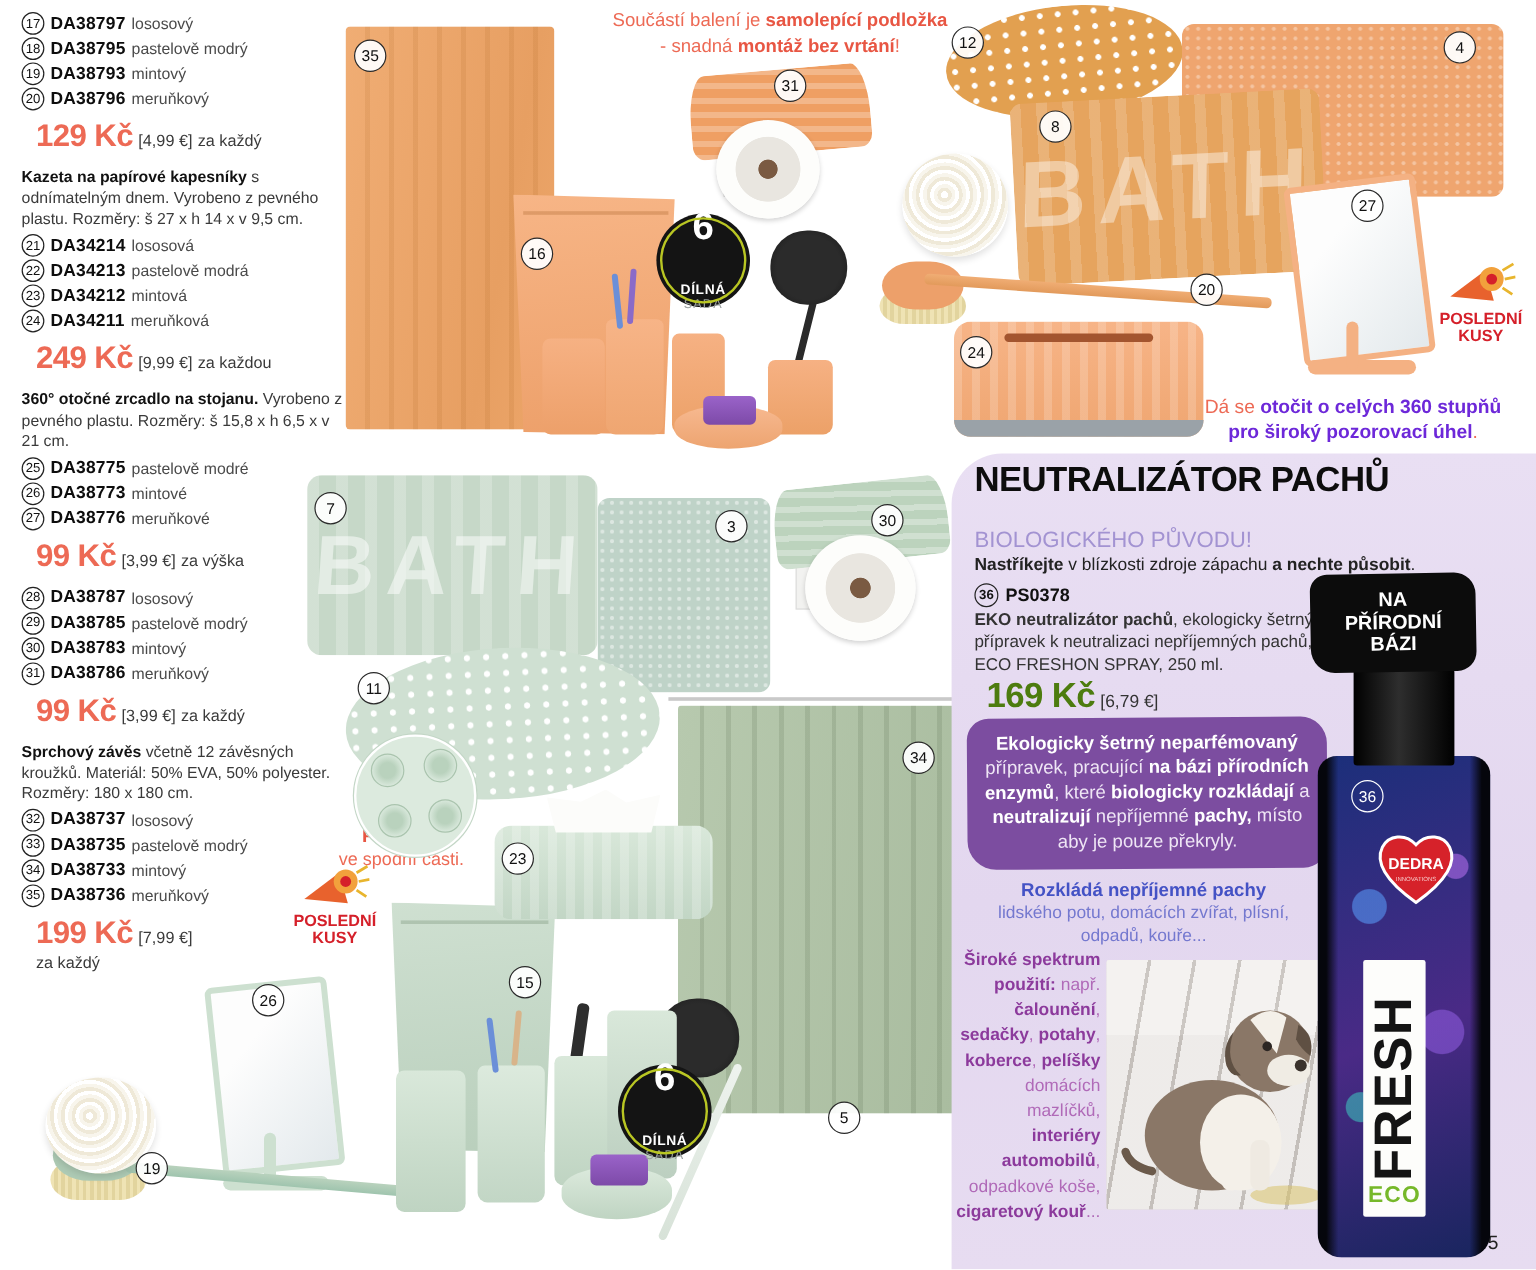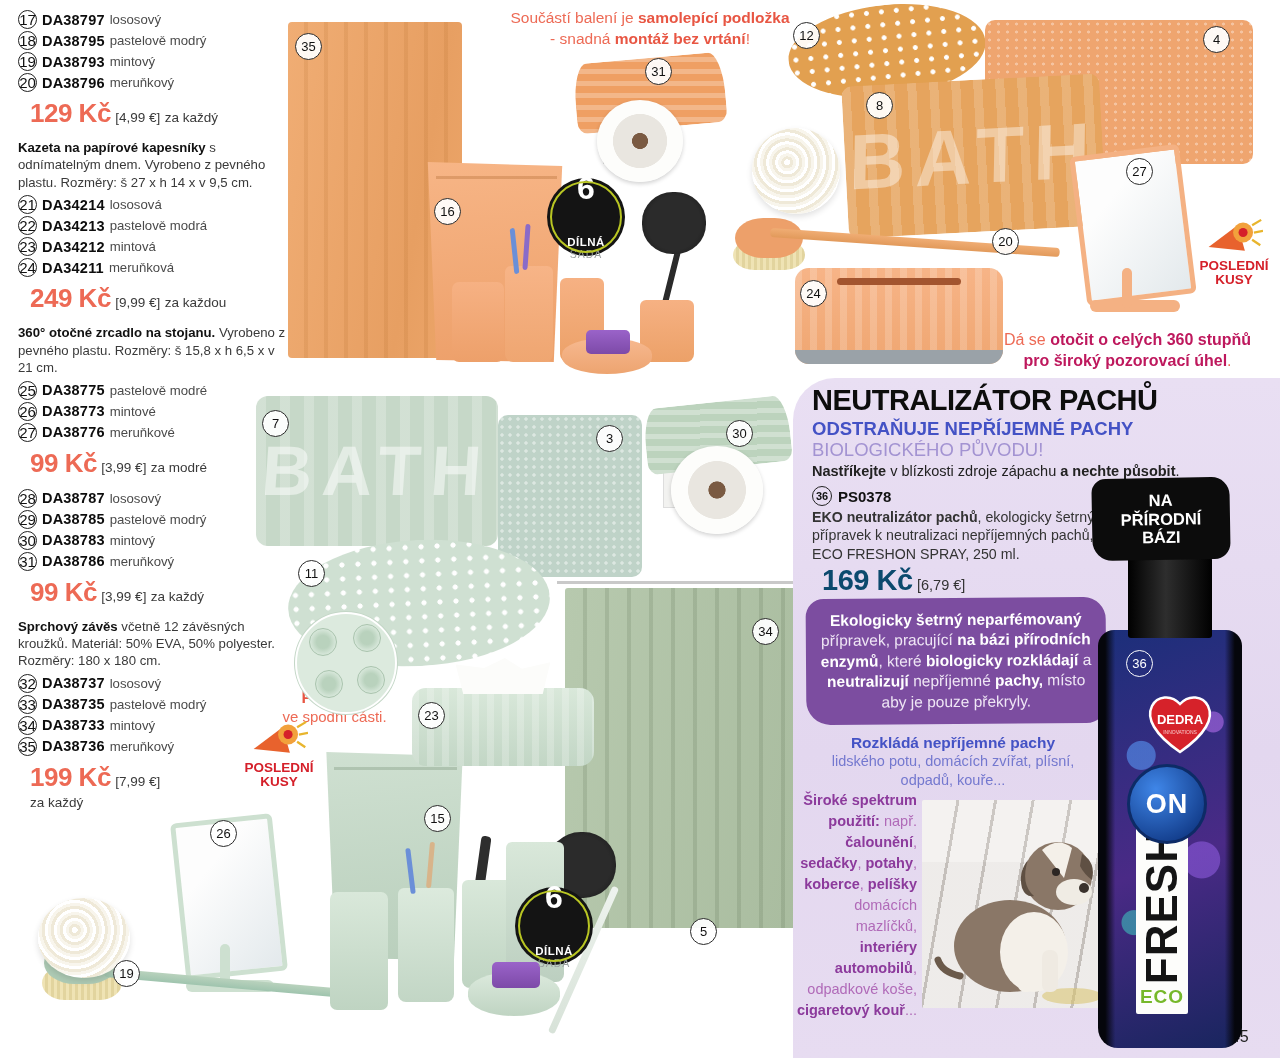--- a/index.html
+++ b/index.html
@@ -6,40 +6,40 @@
   .page{position:relative;width:1280px;height:1058px;background:#fff;overflow:hidden;
         font-family:"Liberation Sans",sans-serif;color:#222;}
   .abs{position:absolute;}
 
   
   .leftcol{left:18px;top:8px;width:272px;}
   .desc{font-size:13.2px;line-height:1.32;color:#3a3a3a;margin:0 0 4px 0;}
   .desc b{color:#111;}
   .item-row{display:flex;align-items:center;gap:5px;margin:2px 0;}
   .inum{flex:0 0 auto;width:17px;height:17px;border:1.4px solid #222;border-radius:50%;
-        display:inline-flex;align-items:center;justify-content:center;font-size:15px;color:#111;}
+        display:inline-flex;align-items:center;justify-content:center;font-size:11px;color:#111;}
   .icode{font-weight:bold;font-size:14.5px;color:#0d0d0d;letter-spacing:.2px;}
   .icolor{font-size:13.2px;color:#4a4a4a;}
   .price{margin:6px 0 10px 12px;}
   .pv{font-size:26px;font-weight:bold;color:#ed6a55;letter-spacing:-.5px;}
   .pe{font-size:13.5px;color:#3a3a3a;}
   .ps{font-size:13.5px;color:#3a3a3a;}
   .price.stack .ps{display:block;margin-top:2px;}
 
   
   .badge{position:absolute;width:25px;height:25px;border:1.5px solid #2a2a2a;border-radius:50%;
          background:rgba(255,255,255,.93);display:flex;align-items:center;justify-content:center;
          font-size:13px;color:#111;z-index:30;}
   .badge.onblack{border-color:#fff;color:#fff;background:transparent;}
 
   
   .note-top{left:500px;top:8px;width:300px;text-align:center;font-size:15.5px;line-height:1.35;color:#ed6a55;}
   .note-top b{color:#e85643;}
   .note-mirror{left:980px;top:330px;width:295px;text-align:center;font-size:16px;line-height:1.3;color:#ed6a55;}
-  .note-mirror b{color:#be185d;}
+  .note-mirror b{color:#6d28d9;}
   .note-suction{left:272px;top:688px;width:125px;text-align:center;font-size:15px;line-height:1.25;color:#ed6a55;}
   .note-suction b{font-size:16px;color:#e85643;}
 
   .posledni{position:absolute;width:92px;text-align:center;color:#d5202a;font-weight:bold;
             font-size:13.5px;line-height:1.05;z-index:25;}
   .posledni svg{display:block;margin:0 auto 1px auto;}
 
   .sada{position:absolute;width:78px;height:78px;border-radius:50%;background:#141414;z-index:26;
         display:flex;flex-direction:column;align-items:center;justify-content:center;color:#fff;}
   .sada::before{content:"";position:absolute;inset:3px;border:2px solid #b9c623;border-radius:50%;}
@@ -133,21 +133,21 @@
   .panel{left:793px;top:378px;width:487px;height:680px;border-top-left-radius:42px;
      background:linear-gradient(180deg,#e9dff3 0%,#e3d7ef 55%,#e7dcf1 100%);}
   .p-title{left:812px;top:384px;width:460px;font-size:29px;font-weight:800;color:#0d0d0d;letter-spacing:-.5px;}
   .p-sub1{left:812px;top:418px;font-size:18.5px;font-weight:bold;color:#4452c5;}
   .p-sub2{left:812px;top:439px;font-size:18.5px;color:#a393d2;}
   .p-use{left:812px;top:463px;width:400px;font-size:14.5px;color:#222;}
   .p-item{left:812px;top:486px;display:flex;align-items:center;gap:6px;font-size:15px;font-weight:bold;color:#111;}
   .p-item .inum{width:18px;height:18px;font-size:11px;}
   .p-desc{left:812px;top:508px;width:292px;font-size:14.2px;line-height:1.3;color:#333;}
   .p-price{left:810px;top:558px;}
-  .p-price .pv{color:#0c4a6e;font-size:29px;}
+  .p-price .pv{color:#4d7c0f;font-size:29px;}
   .p-price .pe{font-size:14.5px;color:#333;}
   .pbox{left:806px;top:598px;width:300px;height:126px;background:#7c4da0;border-radius:18px 22px 20px 24px;
      transform:rotate(-.4deg);display:flex;align-items:center;justify-content:center;padding:6px 14px;box-sizing:border-box;}
   .pbox p{margin:0;text-align:center;color:#efe6f5;font-size:15.5px;line-height:1.32;}
   .pbox b{color:#fff;}
   .p-dec{left:812px;top:734px;width:282px;text-align:center;}
   .p-dec .t{font-size:15.5px;font-weight:bold;color:#4452c5;}
   .p-dec .l{font-size:14.5px;color:#7478cf;line-height:1.3;}
   .p-spec{left:795px;top:790px;width:122px;text-align:right;font-size:14.5px;line-height:1.45;color:#b06ab8;}
   .p-spec b{color:#8c3a9c;}
@@ -249,21 +249,21 @@
       <div class="item-row">
           <span class="inum">26</span>
           <span class="icode">DA38773</span>
           <span class="icolor">mintové</span>
         </div>
       <div class="item-row">
           <span class="inum">27</span>
           <span class="icode">DA38776</span>
           <span class="icolor">meruňkové</span>
         </div>
-      <div class="price"><span class="pv">99 Kč</span> <span class="pe">[3,99 €]</span> <span class="ps">za modré</span></div>
+      <div class="price"><span class="pv">99 Kč</span> <span class="pe">[3,99 €]</span> <span class="ps">za výška</span></div>
     </div>
 
     <div>
       <div class="item-row">
           <span class="inum">28</span>
           <span class="icode">DA38787</span>
           <span class="icolor">lososový</span>
         </div>
       <div class="item-row">
           <span class="inum">29</span>
@@ -457,21 +457,20 @@
   <div class="badge" style="left:418px;top:702px;">23</div>
   <div class="badge" style="left:424px;top:805px;">15</div>
   <div class="badge" style="left:752px;top:618px;">34</div>
   <div class="badge" style="left:690px;top:918px;">5</div>
   <div class="badge" style="left:210px;top:820px;">26</div>
   <div class="badge" style="left:113px;top:960px;">19</div>
 
   <div class="abs panel"></div>
 
   <div class="abs p-title">NEUTRALIZÁTOR PACHŮ</div>
-  <div class="abs p-sub1">ODSTRAŇUJE NEPŘÍJEMNÉ PACHY</div>
   <div class="abs p-sub2">BIOLOGICKÉHO PŮVODU!</div>
   <div class="abs p-use">
     <b>Nastříkejte</b><span> v blízkosti zdroje zápachu </span><b>a nechte působit</b><span>.</span>
   </div>
   <div class="abs p-item">
     <span class="inum">36</span>
     <span>PS0378</span>
   </div>
   <div class="abs p-desc">
     <b>EKO neutralizátor pachů</b><span>, ekologicky šetrný přípravek k neutralizaci nepříjemných pachů, ECO FRESHON SPRAY, 250 ml.</span>
@@ -522,22 +521,19 @@
   </div>
 
   <div class="abs cap bottle"></div>
   <div class="abs body bottle"></div>
   <div class="badge onblack" style="left:1126px;top:650px;">36</div>
   <svg class="heart" viewBox="0 0 72 66">
     <path d="M36 62 C10 44 2 28 8 16 C13 6 27 4 36 14 C45 4 59 6 64 16 C70 28 62 44 36 62Z" fill="#d6222a" stroke="#fff" stroke-width="2.5"></path>
     <text x="36" y="34" text-anchor="middle" font-family="Liberation Sans, sans-serif" font-size="13" font-weight="bold" fill="#fff">DEDRA</text>
     <text x="36" y="44" text-anchor="middle" font-family="Liberation Sans, sans-serif" font-size="5" fill="#f7c9c9">INNOVATIONS</text>
   </svg>
-  <div class="oncircle">
-      <span>ON</span>
-    </div>
   <div class="strip">
     <span class="fresh">FRESH</span>
     <span class="eco">ECO</span>
   </div>
 
   <div class="abs pagenum">145</div>
 </div>
 
 </body></html>

